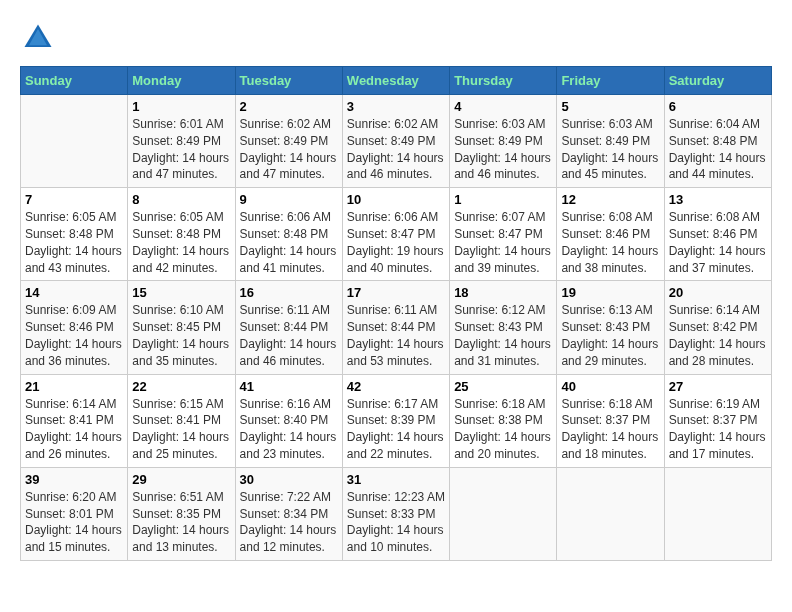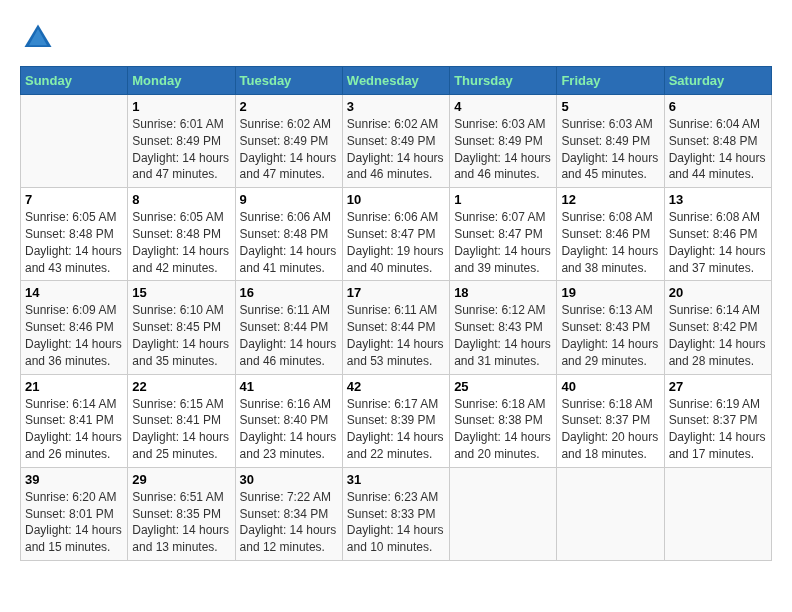--- a/index.html
+++ b/index.html
@@ -221,21 +221,21 @@
         <td>
           <span class="day-number">42</span>
           <div class="day-info"><span>Sunrise: 6:17 AM</span><br><span>Sunset: 8:39 PM</span><br><span>Daylight: 14 hours and 22 minutes.</span></div>
         </td>
         <td>
           <span class="day-number">25</span>
           <div class="day-info"><span>Sunrise: 6:18 AM</span><br><span>Sunset: 8:38 PM</span><br><span>Daylight: 14 hours and 20 minutes.</span></div>
         </td>
         <td>
           <span class="day-number">40</span>
-          <div class="day-info"><span>Sunrise: 6:18 AM</span><br><span>Sunset: 8:37 PM</span><br><span>Daylight: 20 hours and 18 minutes.</span></div>
+          <div class="day-info"><span>Sunrise: 6:18 AM</span><br><span>Sunset: 8:37 PM</span><br><span>Daylight: 14 hours and 18 minutes.</span></div>
         </td>
         <td>
           <span class="day-number">27</span>
           <div class="day-info"><span>Sunrise: 6:19 AM</span><br><span>Sunset: 8:37 PM</span><br><span>Daylight: 14 hours and 17 minutes.</span></div>
         </td>
       </tr>
       <tr>
         <td>
           <span class="day-number">39</span>
           <div class="day-info"><span>Sunrise: 6:20 AM</span><br><span>Sunset: 8:01 PM</span><br><span>Daylight: 14 hours and 15 minutes.</span></div>
@@ -243,20 +243,20 @@
         <td>
           <span class="day-number">29</span>
           <div class="day-info"><span>Sunrise: 6:51 AM</span><br><span>Sunset: 8:35 PM</span><br><span>Daylight: 14 hours and 13 minutes.</span></div>
         </td>
         <td>
           <span class="day-number">30</span>
           <div class="day-info"><span>Sunrise: 7:22 AM</span><br><span>Sunset: 8:34 PM</span><br><span>Daylight: 14 hours and 12 minutes.</span></div>
         </td>
         <td>
           <span class="day-number">31</span>
-          <div class="day-info"><span>Sunrise: 6:23 AM</span><br><span>Sunset: 8:33 PM</span><br><span>Daylight: 14 hours and 10 minutes.</span></div>
+          <div class="day-info"><span>Sunrise: 12:23 AM</span><br><span>Sunset: 8:33 PM</span><br><span>Daylight: 14 hours and 10 minutes.</span></div>
         </td>
         <td></td>
         <td></td>
         <td></td>
       </tr>
     </tbody>
 </table>
 
 </body></html>

